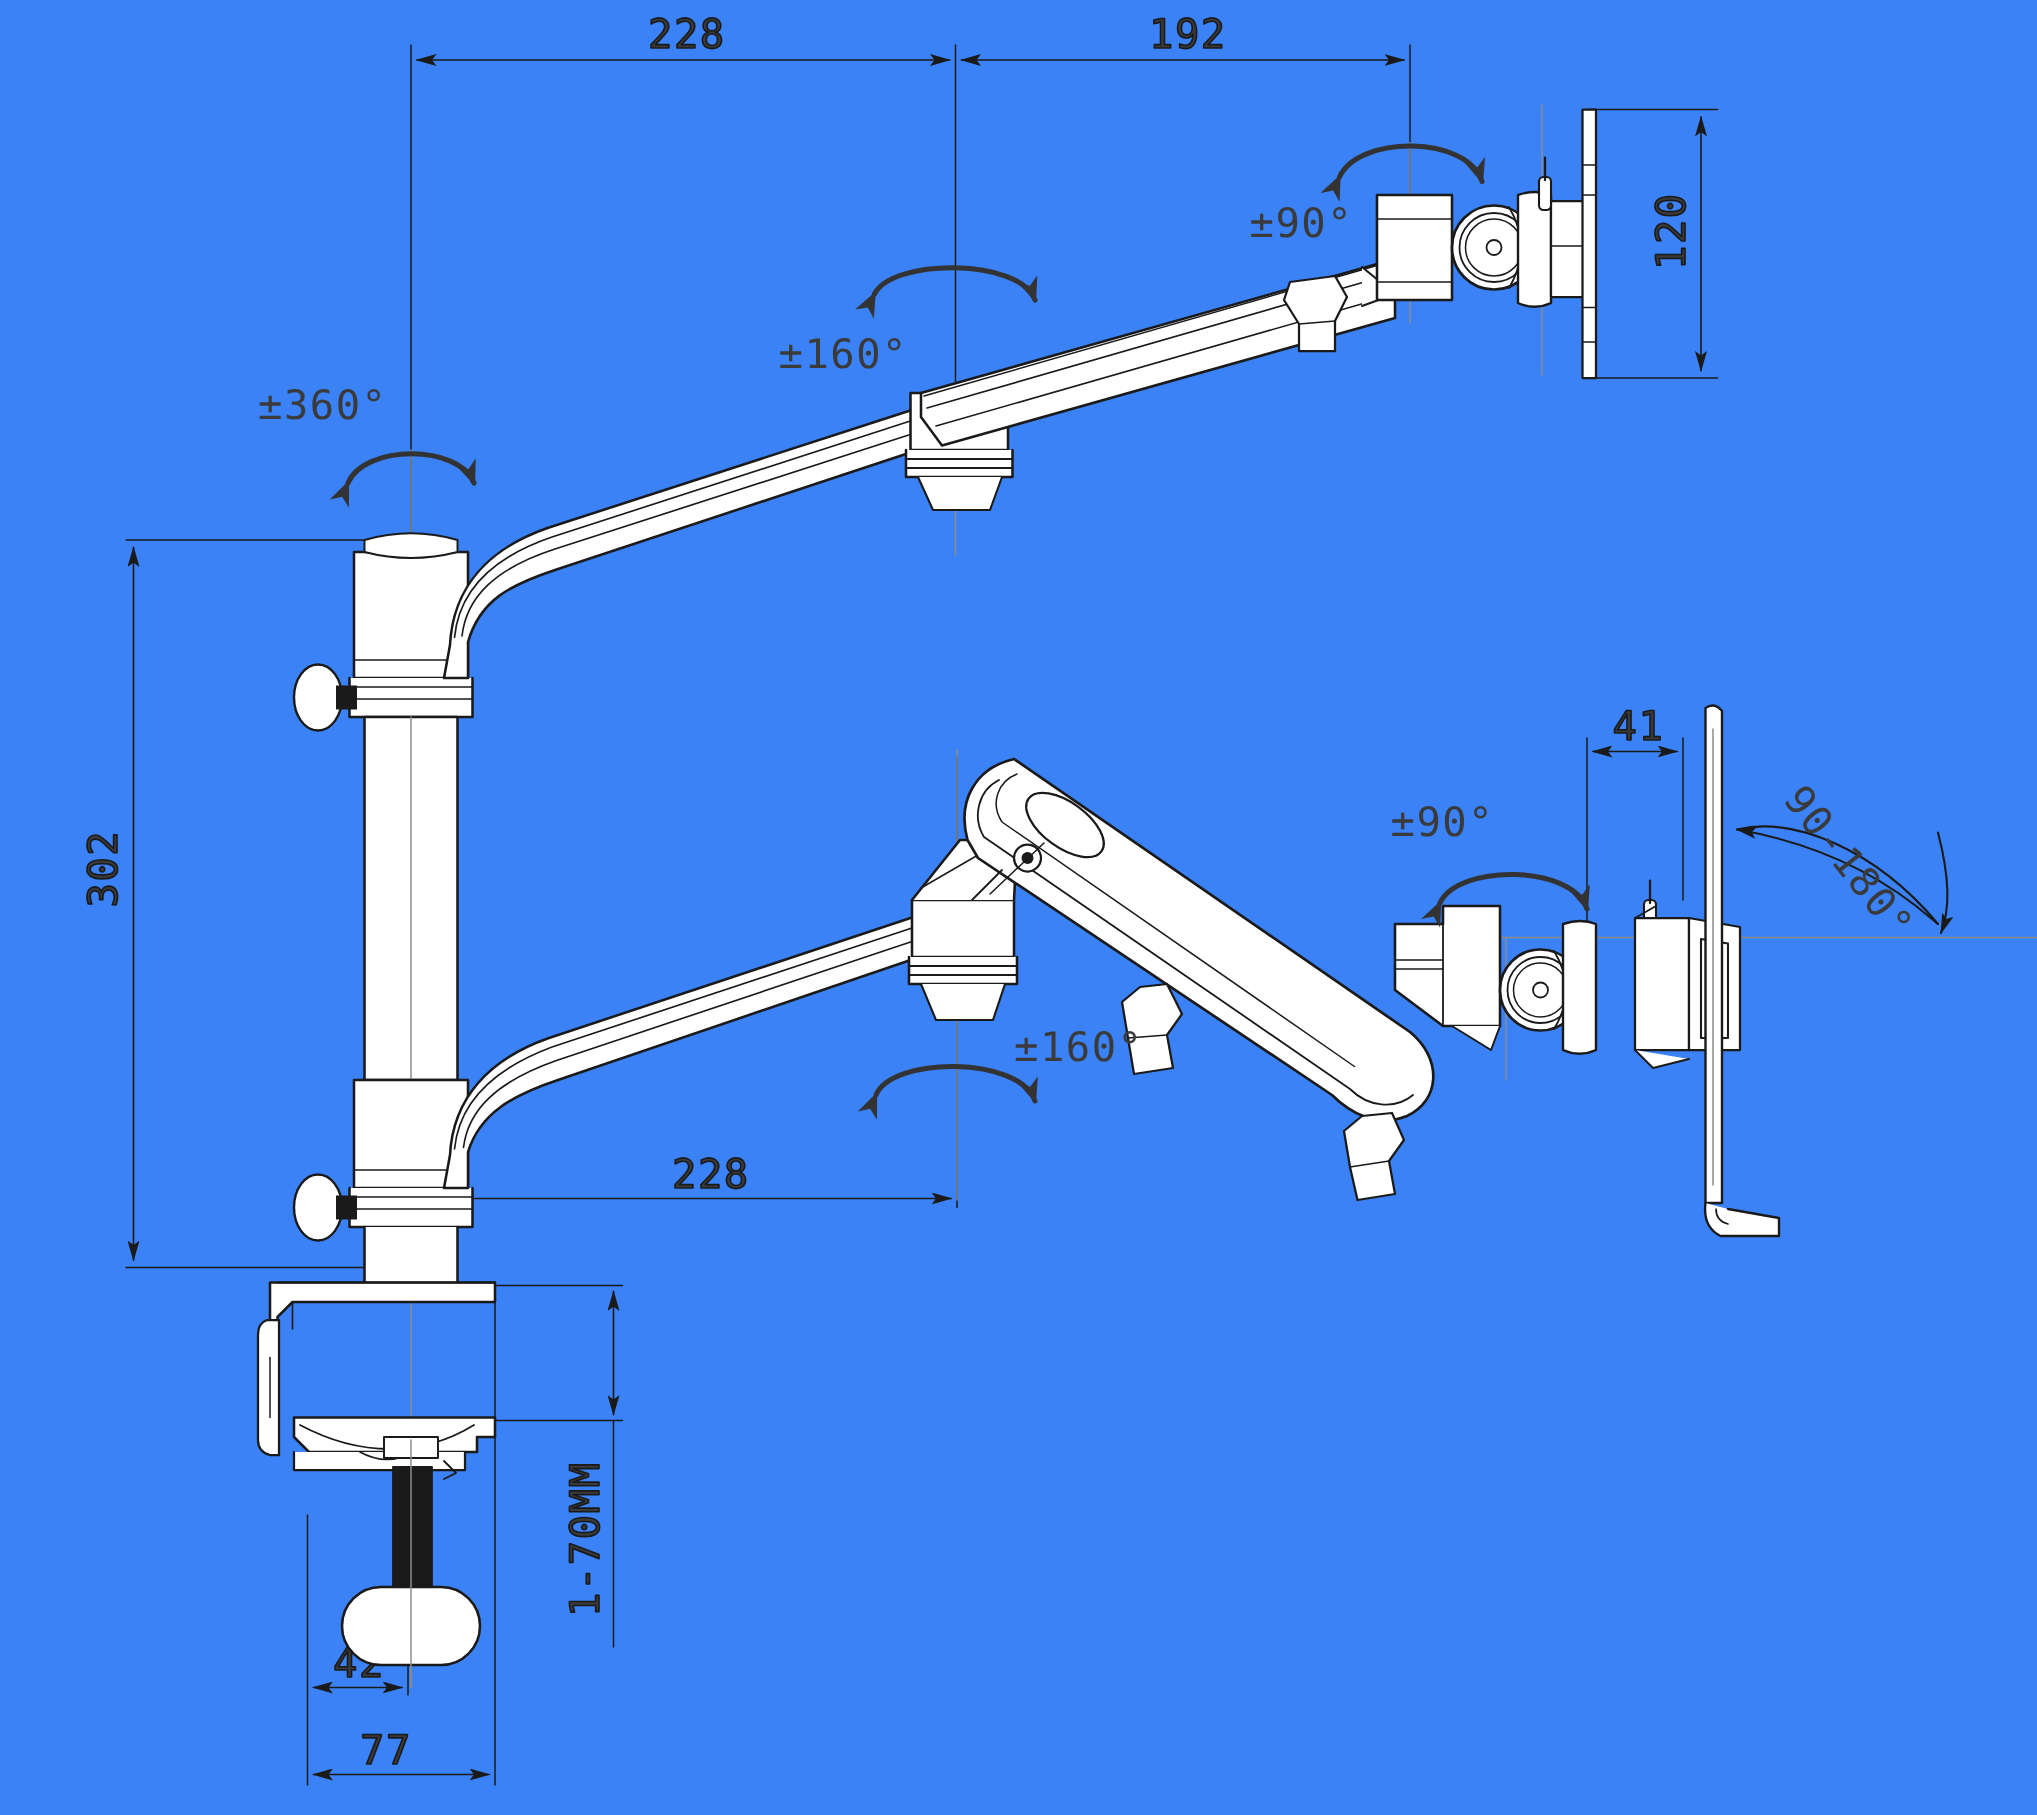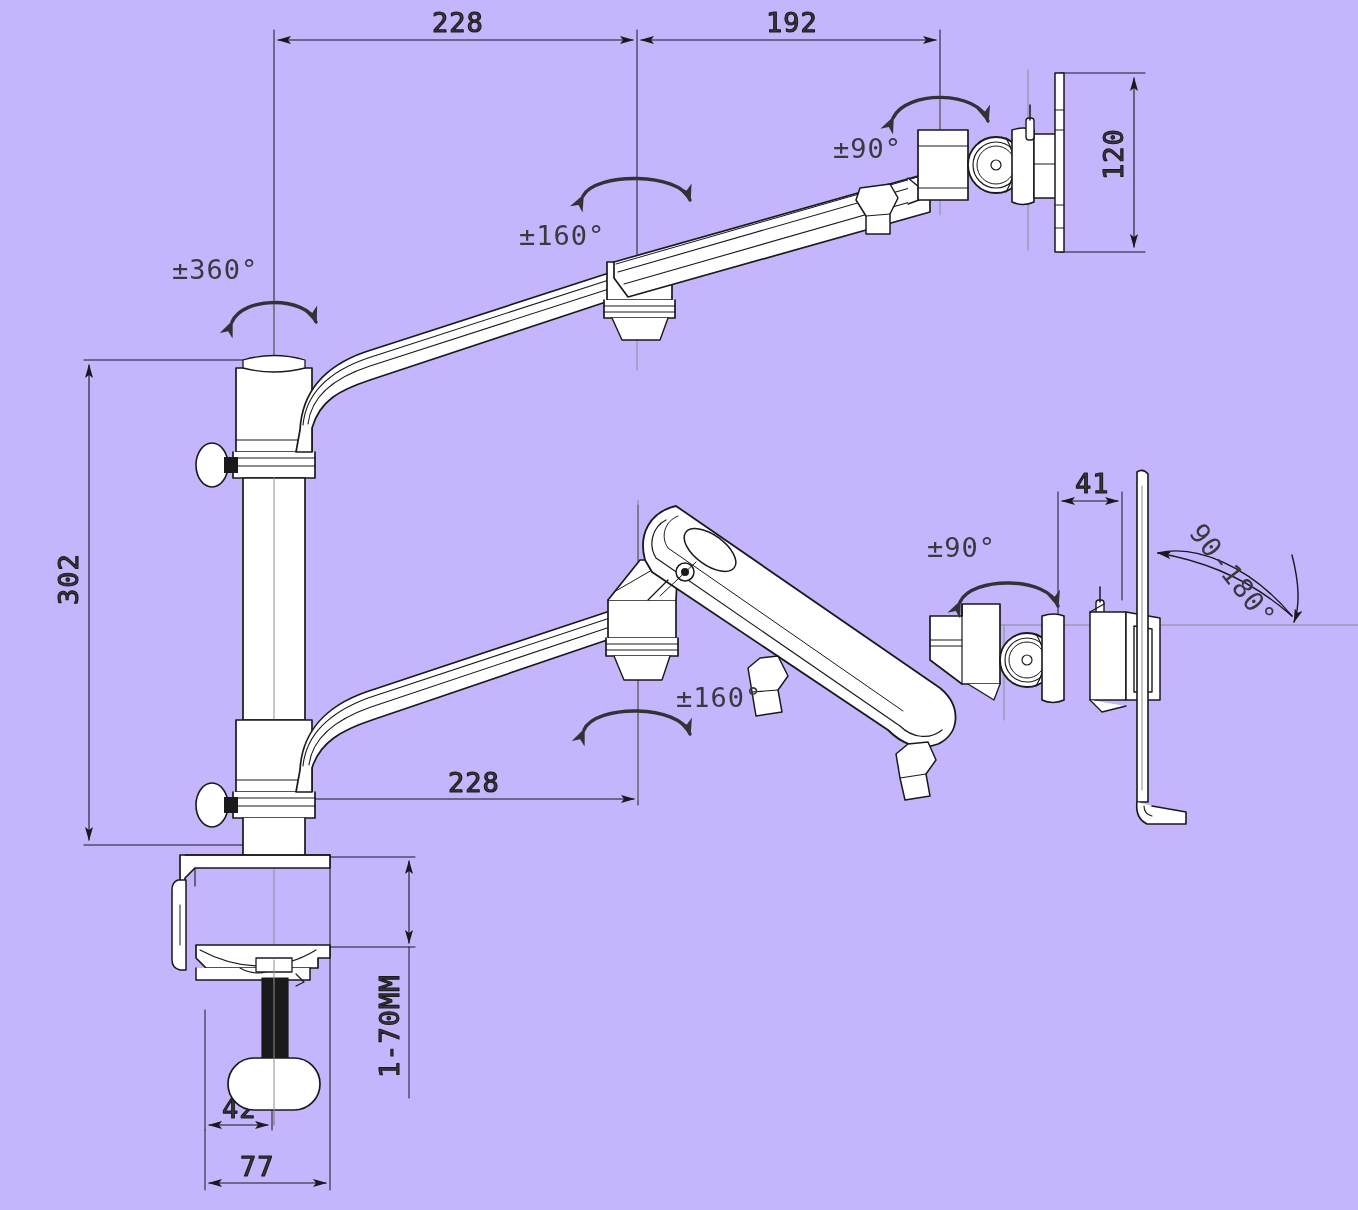--- a/index.html
+++ b/index.html
@@ -1,17 +1,17 @@
 <!DOCTYPE html>
 <html><head>
 <meta charset="utf-8">
 <style>
   html,body{margin:0;padding:0;background:#ffffff;}
   body{width:1358px;height:1210px;overflow:hidden;font-family:"DejaVu Sans Mono",monospace;}
-  #sheet{position:relative;width:1358px;height:1210px;background:#c4b5fd;}
+  #sheet{position:relative;width:1358px;height:1210px;background:#3b82f6;}
   svg{display:block;}
   .dimtext{font-family:"DejaVu Sans Mono",monospace;font-size:27px;fill:#3a3a3a;letter-spacing:1px;}
 </style>
 </head>
 <body>
 
 <div id="sheet">
 <svg width="1358" height="1210" viewBox="0 0 1358 1210" stroke-linecap="round" stroke-linejoin="round">
 
   <defs>

